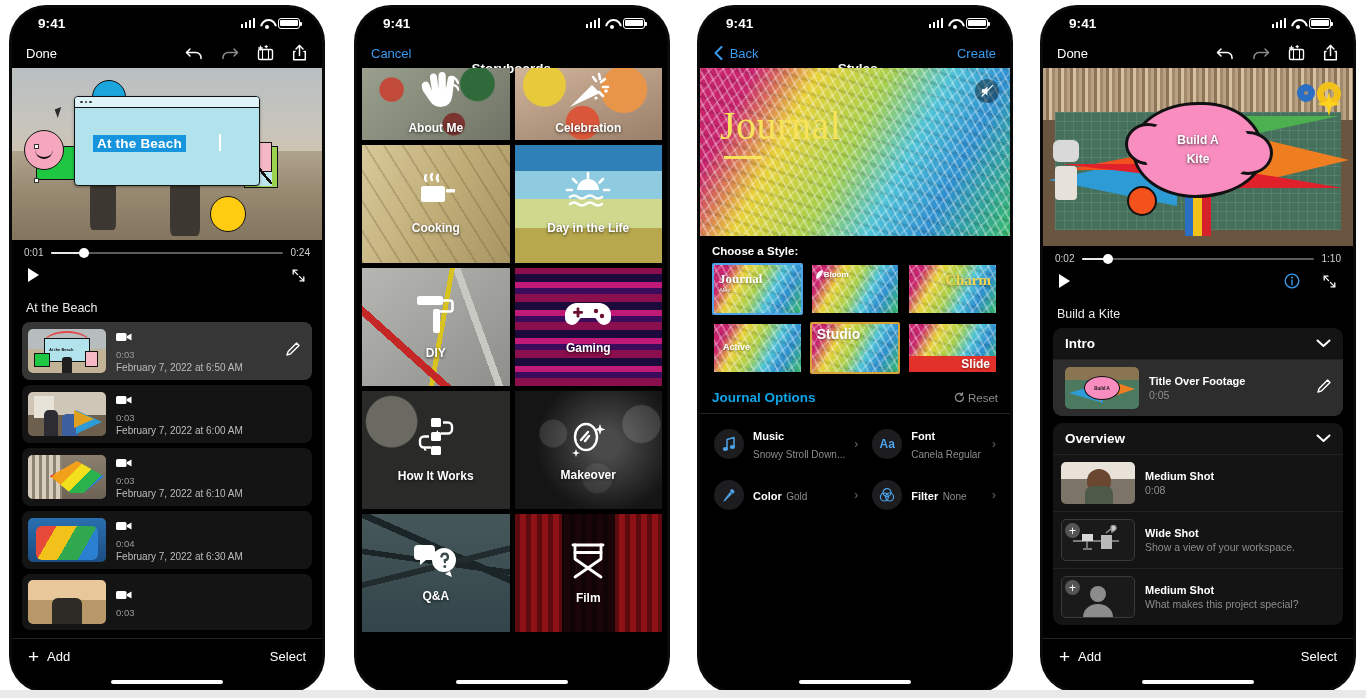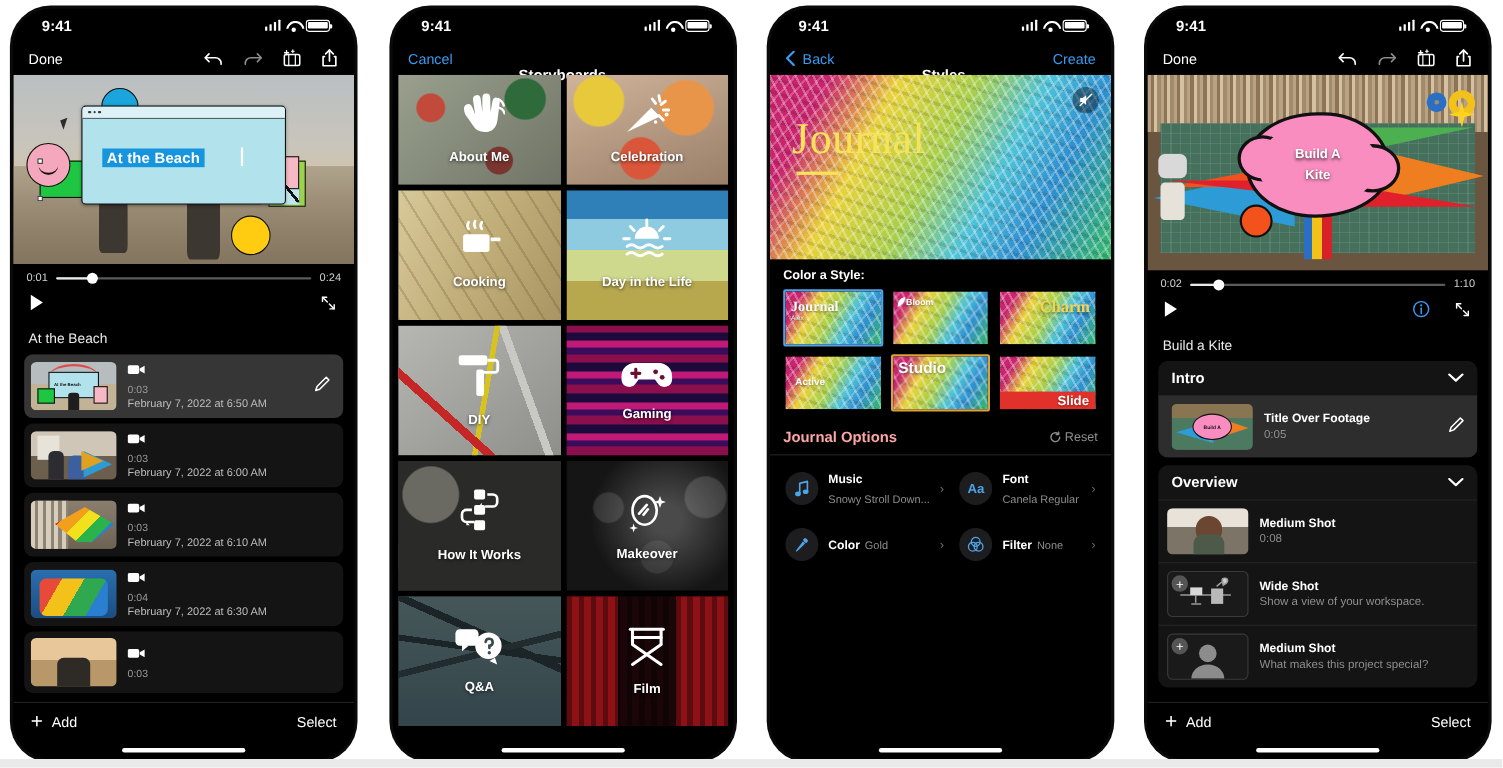--- a/index.html
+++ b/index.html
@@ -342,21 +342,21 @@
   .sb-grid {
     flex: 1 1 auto; overflow: hidden;
     display: grid; grid-template-columns: 1fr 1fr; gap: 5px;
     padding: 0 5px;
     align-content: start;
   }
   .sb-tile {
     position: relative; height: 118px; overflow: hidden;
     display: flex; flex-direction: column; align-items: center; justify-content: center;
   }
-  .sb-tile:first-child, .sb-tile:nth-child(2) { height: 100px; }
+  .sb-tile:first-child, .sb-tile:nth-child(2) { height: 72px; }
   .sb-ico { color: #fff; z-index: 2; margin-bottom: 4px; }
   .sb-lbl { position: relative; z-index: 2; color: #fff; font-size: 12px; font-weight: bold; text-shadow: 0 1px 3px rgba(0,0,0,.7); }
   .sb-bg { position: absolute; inset: 0; }
 
   .bg-aboutme { background:
       radial-gradient(circle at 20% 30%, #c24a3a 0 9%, transparent 10%),
       radial-gradient(circle at 78% 22%, #2f6b3a 0 13%, transparent 14%),
       radial-gradient(circle at 62% 78%, #7a3530 0 10%, transparent 11%),
       linear-gradient(135deg,#9aa08d,#6f7466); }
   .bg-celebration { background:
@@ -455,21 +455,21 @@
   .style-cell.sel-blue { border-color: #4da3e8; }
   .style-cell.sel-gold { border-color: #d9a23a; }
   .sc-label {
     position: absolute; z-index: 3; font-weight: bold;
     text-shadow: 0 1px 2px rgba(0,0,0,.4);
   }
   .opt-head {
     flex: 0 0 auto; display: flex; align-items: center; justify-content: space-between;
     padding: 16px 12px 8px;
   }
-  .opt-head h3 { color: #fca5a5; font-size: 13.5px; font-weight: bold; }
+  .opt-head h3 { color: #0ea5e9; font-size: 13.5px; font-weight: bold; }
   .opt-reset { color: #8d8d8d; font-size: 11.5px; display: flex; align-items: center; gap: 3px; }
   .opt-grid {
     flex: 0 0 auto; display: grid; grid-template-columns: 1fr 1fr;
     gap: 2px 6px; padding: 4px 10px 0; border-top: .5px solid #242424;
   }
   .opt-row { display: flex; align-items: center; gap: 9px; padding: 8px 4px; }
   .opt-ico {
     width: 30px; height: 30px; border-radius: 50%; background: #1d1d1f;
     display: flex; align-items: center; justify-content: center; flex: 0 0 auto;
   }
@@ -948,21 +948,21 @@
         <div class="hero-word">Journal</div>
         <div class="hero-rule"></div>
         <span class="mute-btn">
           <svg width="14" height="14" viewBox="0 0 14 14">
               <path d="M2 5.2 h2.4 L7.4 2.6 v8.8 L4.4 8.8 H2 Z" fill="#fff"></path>
               <path d="M2 12 L12.4 1.6" stroke="#fff" stroke-width="1.3" stroke-linecap="round"></path>
             </svg>
         </span>
       </div>
 
-      <div class="sec-label">Color a Style:</div>
+      <div class="sec-label">Choose a Style:</div>
 
       <div class="style-grid">
         <div class="style-cell sel-blue">
           <div class="palm-bg"></div>
           <span class="sc-label" style="left:5px;top:6px;font-size:13px;color:#fff;font-family:'Liberation Serif',serif">Journal</span>
           <span class="sc-label" style="left:5px;top:22px;font-size:6px;color:#f0f0f0;font-weight:normal">Alex</span>
         </div>
         <div class="style-cell">
           <div class="palm-bg"></div>
           <span class="sc-label" style="left:12px;top:5px;font-size:8px;color:#fff;">Bloom</span>

